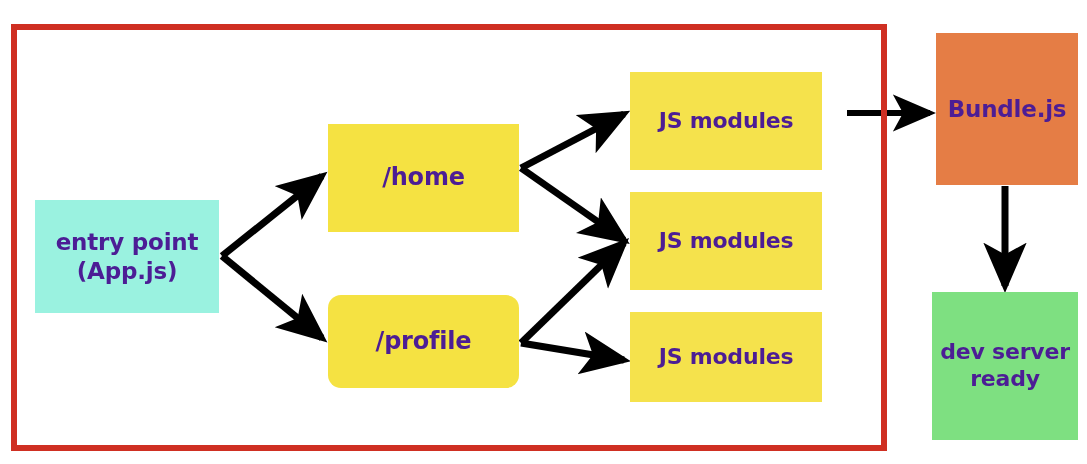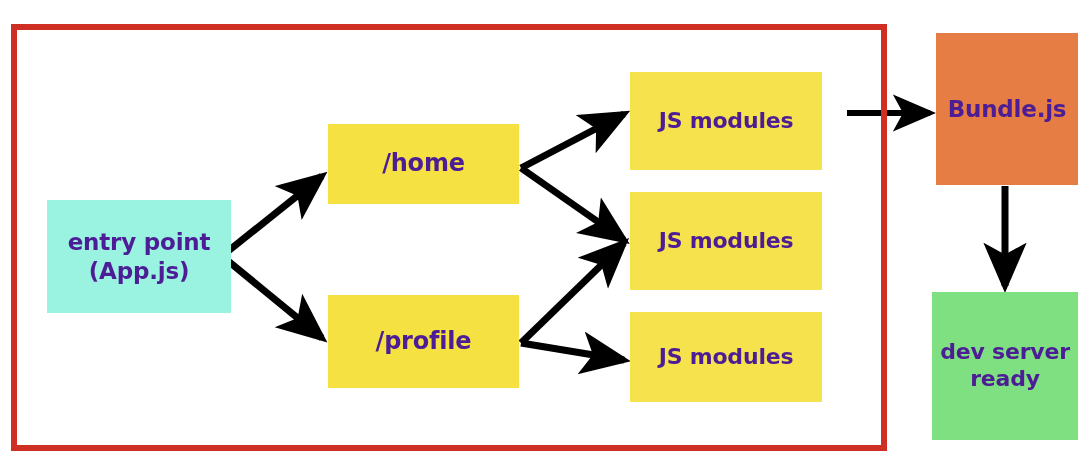--- a/index.html
+++ b/index.html
@@ -46,42 +46,43 @@
   }
   
   #red-container {
     left: 11px;
     top: 24px;
     width: 876px;
     height: 427px;
     border: 6px solid #cf2f22;
   }
   #node-entry {
-    left: 47px;
+    left: 35px;
     top: 200px;
     width: 184px;
     height: 113px;
     background: #9af2e0;
     font-size: 23px;
   }
   #node-home {
     left: 328px;
     top: 124px;
     width: 191px;
-    height: 80px;
+    height: 108px;
     background: #f5e242;
     font-size: 24px;
   }
   #node-profile {
     left: 328px;
     top: 295px;
     width: 191px;
     height: 93px;
     background: #f5e242;
     font-size: 24px;
+    border-radius: 13px;
   }
   #node-mod-1 {
     left: 630px;
     top: 72px;
     width: 192px;
     height: 98px;
     background: #f5e24c;
     font-size: 22px;
   }
   #node-mod-2 {

